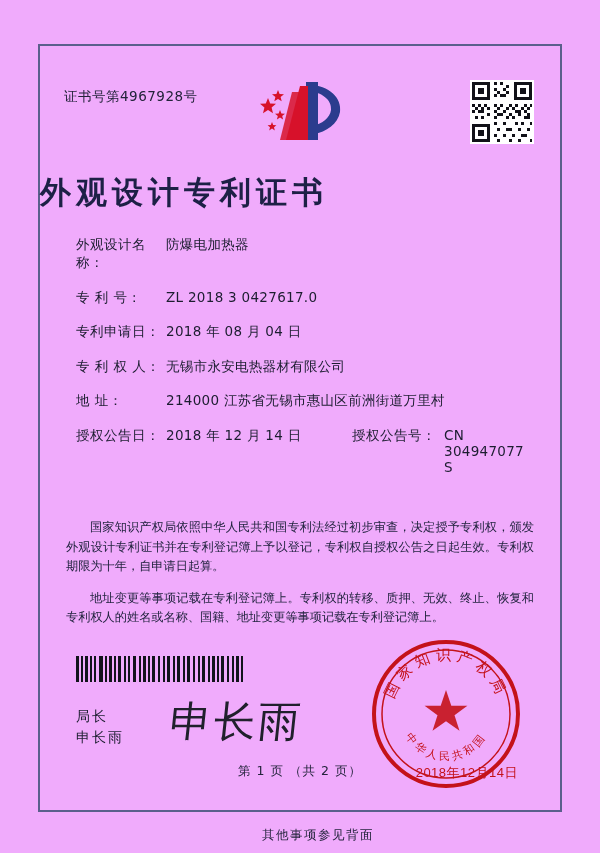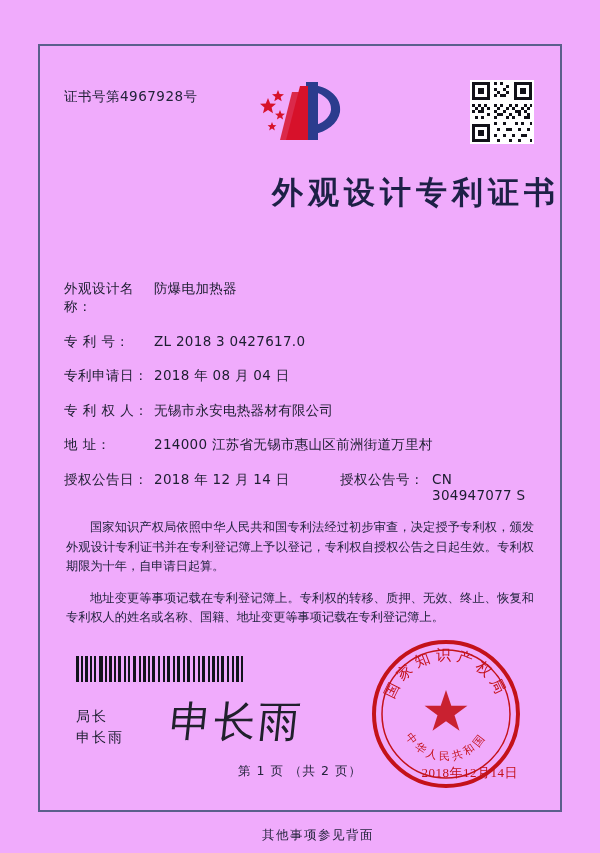--- a/index.html
+++ b/index.html
@@ -60,35 +60,34 @@
     right: 26px;
     top: 34px;
     width: 64px;
     height: 64px;
   }
   .title {
     position: absolute;
     left: 0;
     right: 0;
     top: 126px;
-    text-align: right;
+    text-align: left;
     font-size: 31px;
     font-weight: bold;
     letter-spacing: 5px;
     color: #1d2046;
     font-family: "DejaVu Sans", sans-serif;
   }
 
   
   .fields {
     position: absolute;
-    left: 24px;
+    left: 36px;
     top: 190px;
     right: 24px;
-    margin-top: 44px;
   }
   .field-row {
     display: flex;
     align-items: baseline;
     margin-bottom: 16.5px;
     font-size: 13.5px;
     color: #1c1d30;
     font-family: "DejaVu Sans", sans-serif;
   }
   .field-label {
@@ -171,21 +170,21 @@
     width: 152px;
     height: 152px;
   }
   .seal-date {
     position: absolute;
     right: 42px;
     top: 718px;
     font-size: 13px;
     color: #c4121a;
     letter-spacing: 0.5px;
-    font-family: Liberation Serif, serif;
+    font-family: Liberation Sans, sans-serif;
   }
 
   
   .page-num {
     position: absolute;
     left: 0;
     right: 0;
     bottom: 30px;
     text-align: center;
     font-size: 12.5px;

